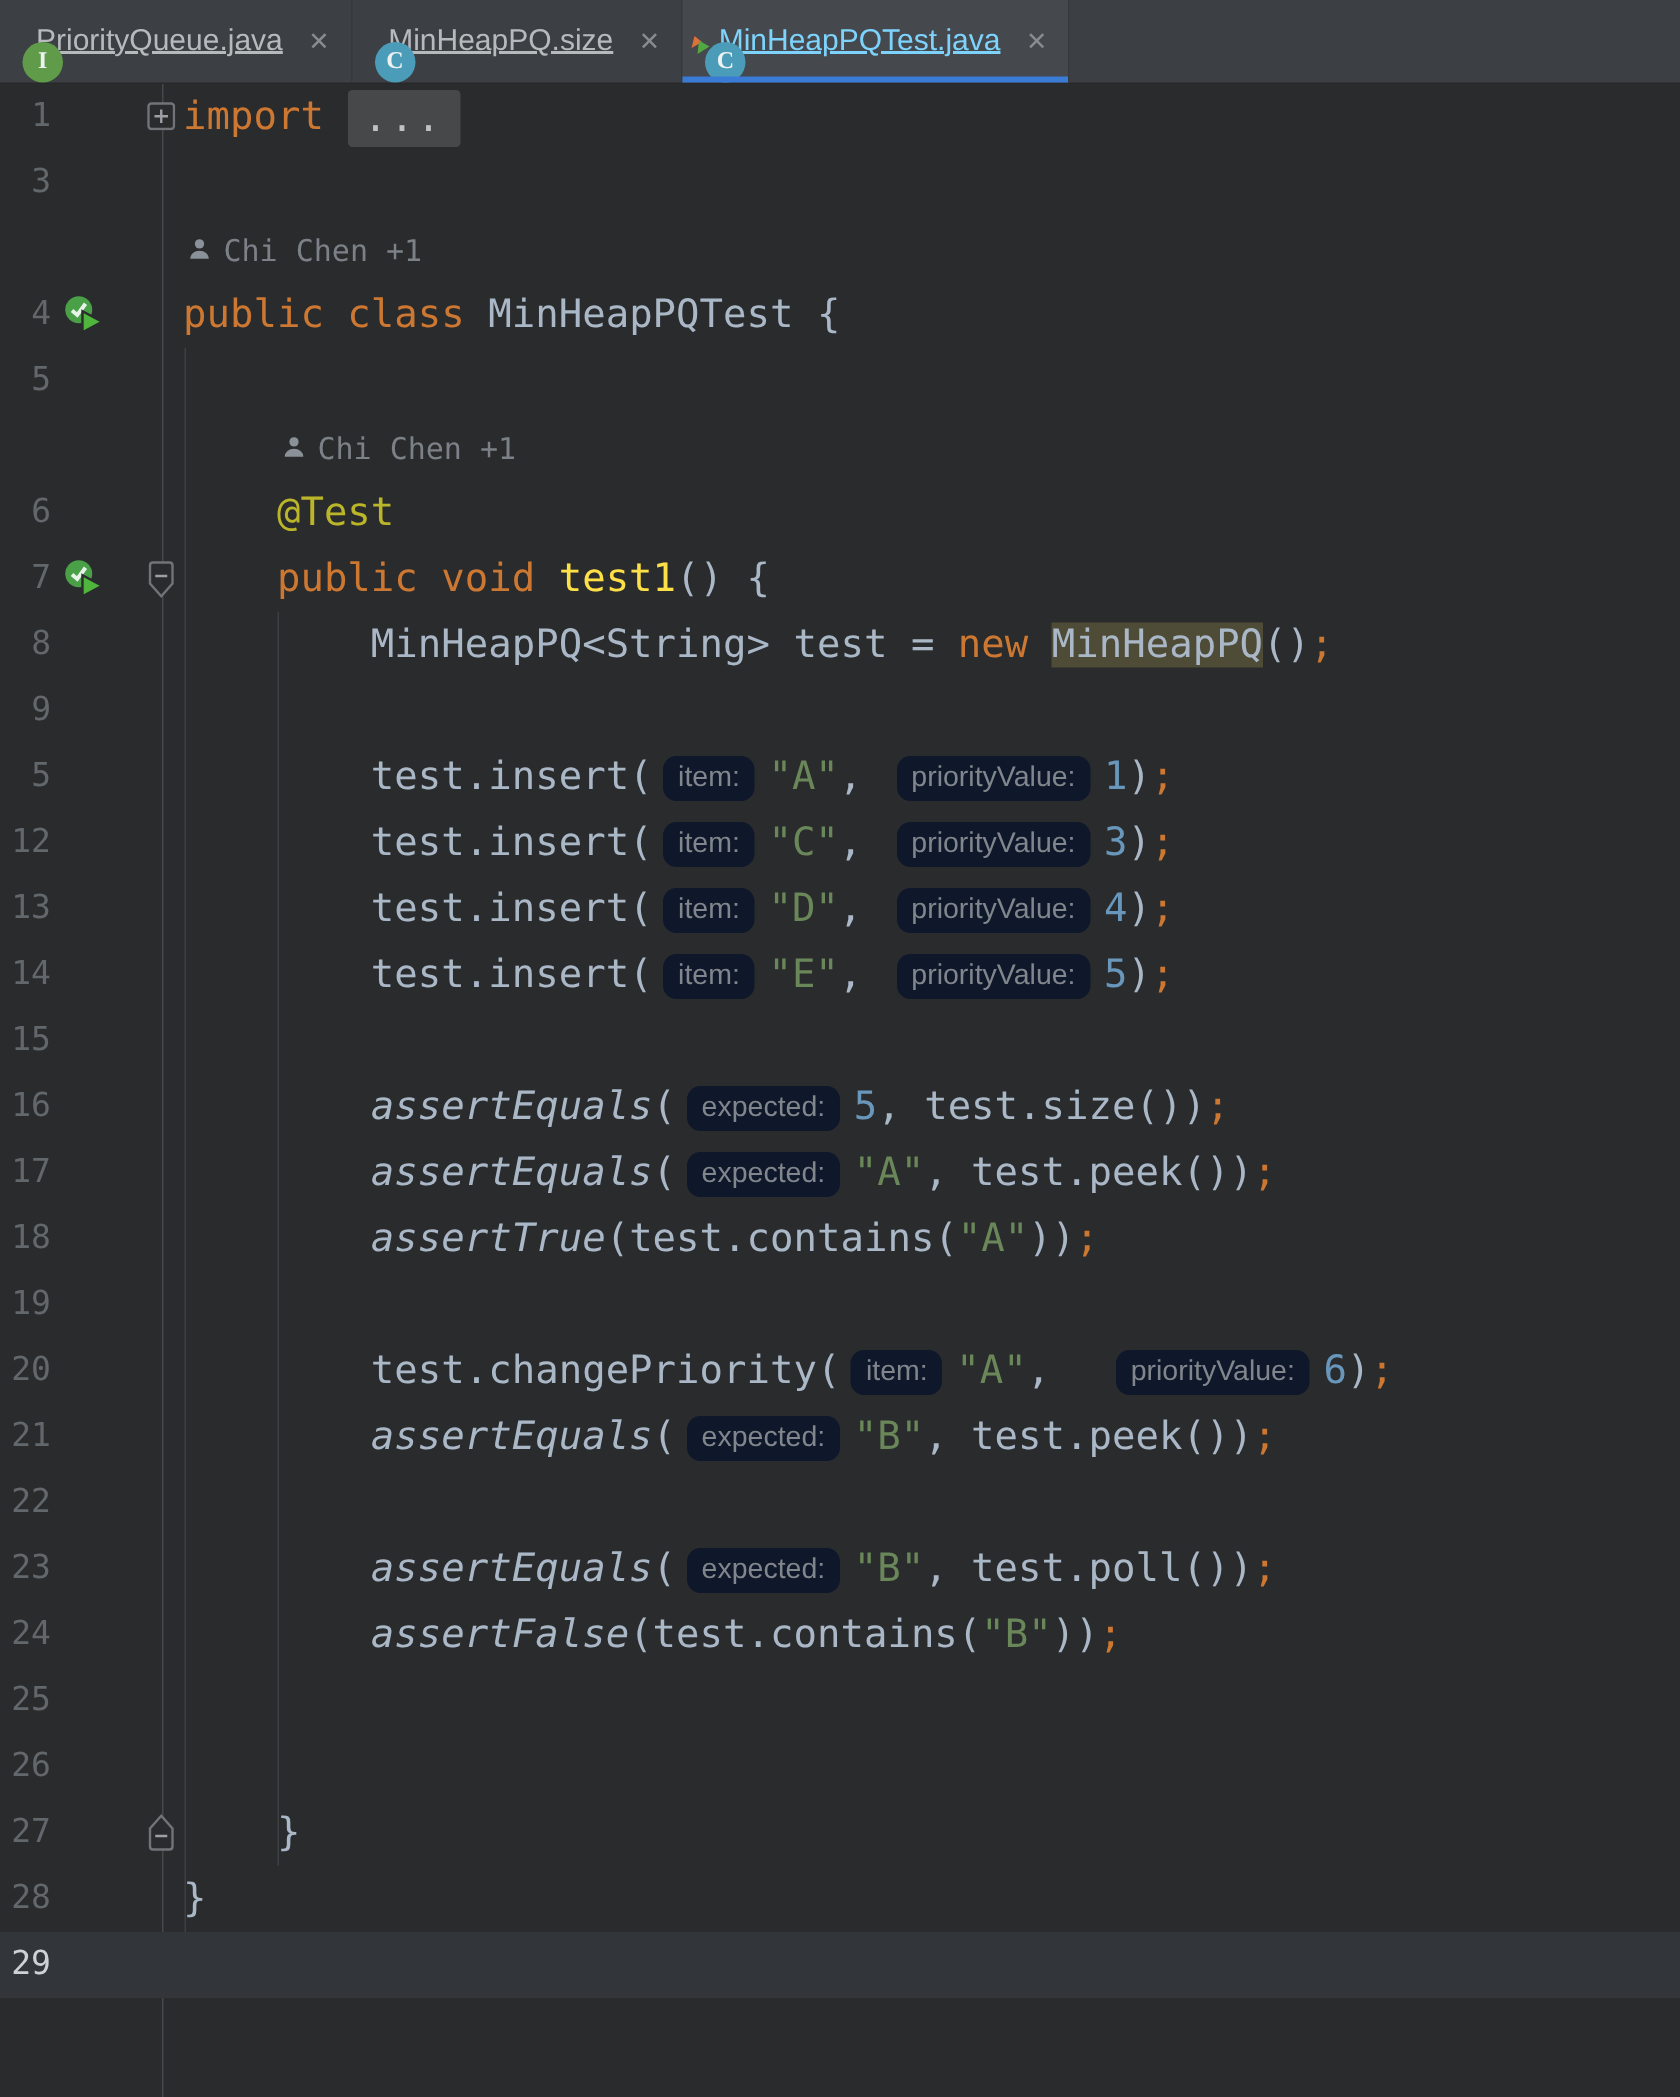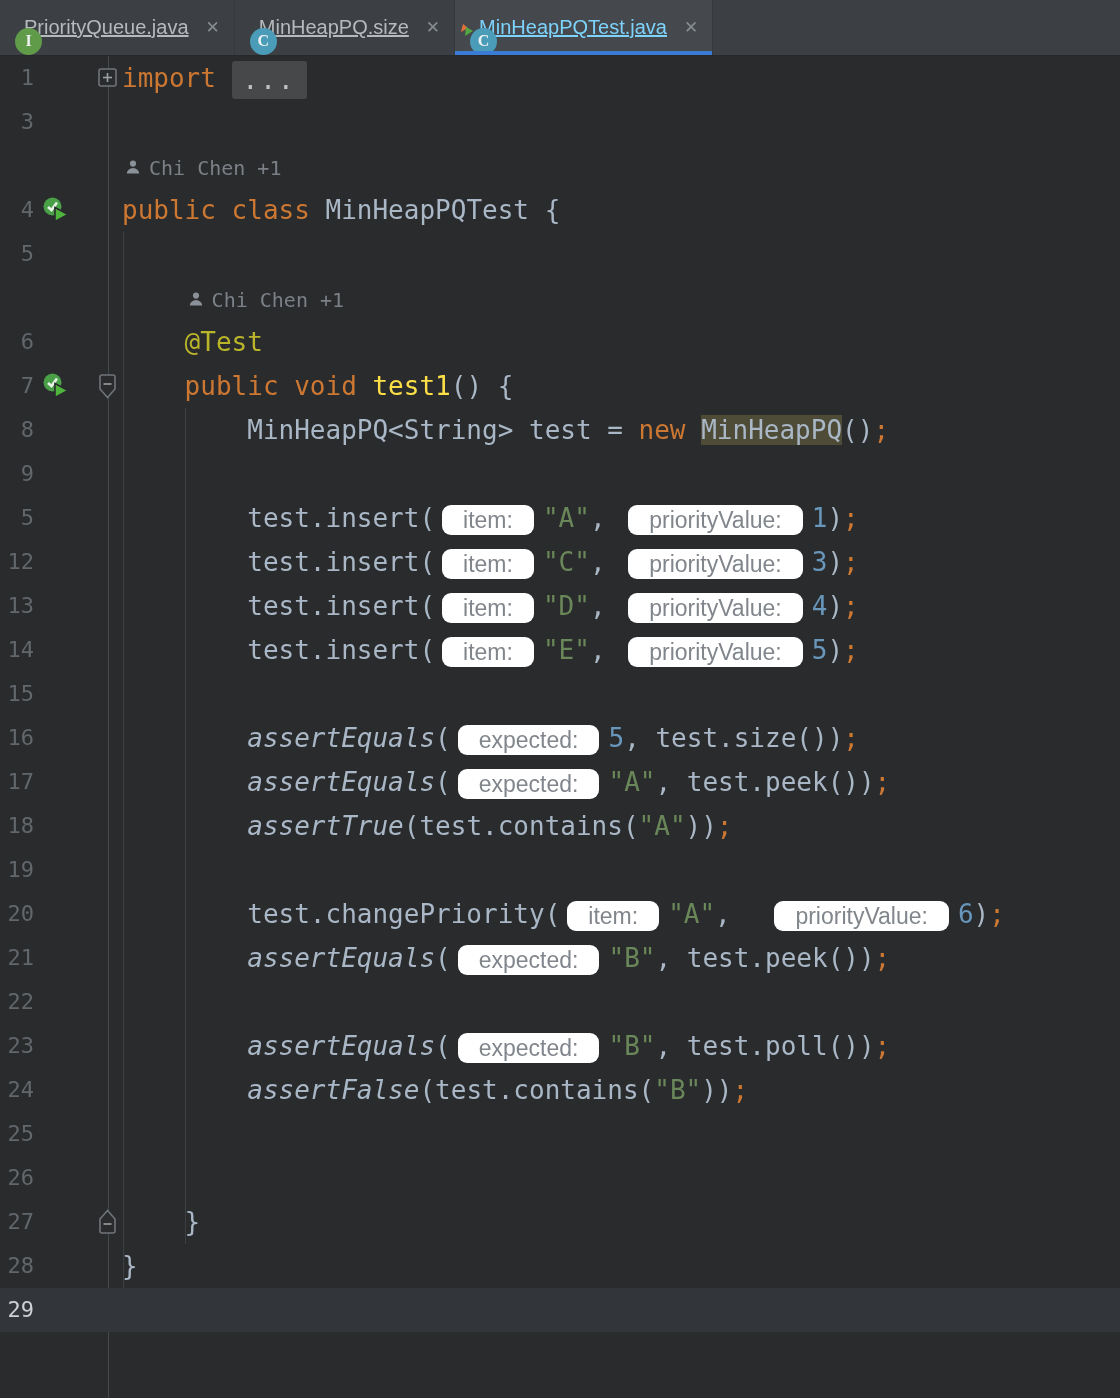--- a/index.html
+++ b/index.html
@@ -39,23 +39,23 @@
   .tk-d{color:#a9b7c6;}
   .tk-str{color:#6a8759;}
   .tk-num{color:#6897bb;}
   .tk-semi{color:#cc7832;}
   .tk-ann{color:#bbb529;}
   .tk-meth{color:#fde047;}
   .tk-ital{color:#a9b7c6;font-style:italic;}
   .tk-hl{color:#a9b7c6;background:#4e4b36;}
   .tk-folded{display:inline-block;background:#464849;color:#bfc1c3;border-radius:3px;
              padding:0 11px;line-height:38px;height:38px;vertical-align:middle;letter-spacing:2px;}
-  .pill{display:inline-block;background:#ffffff;color:#81868c;border-radius:9px;
-        font-family:"Liberation Sans",sans-serif;font-size:23px;line-height:30px;height:30px;
-        padding:0 21px;margin:0 9px 0 7px;vertical-align:middle;}
+  .pill{display:inline-block;background:#0f172a;color:#81868c;border-radius:9px;
+        font-family:"Liberation Sans",sans-serif;font-size:19px;line-height:30px;height:30px;
+        padding:0 10px;margin:0 9px 0 7px;vertical-align:middle;}
   .pill.gap{margin-left:28px;}
   
   .hintline{display:flex;align-items:center;gap:8px;font-size:20px;color:#7b8187;line-height:44px;justify-content:center;}
 </style>
 </head>
 <body>
 
 <div class="app">
   <div class="tabbar">
       <div class="tab">

